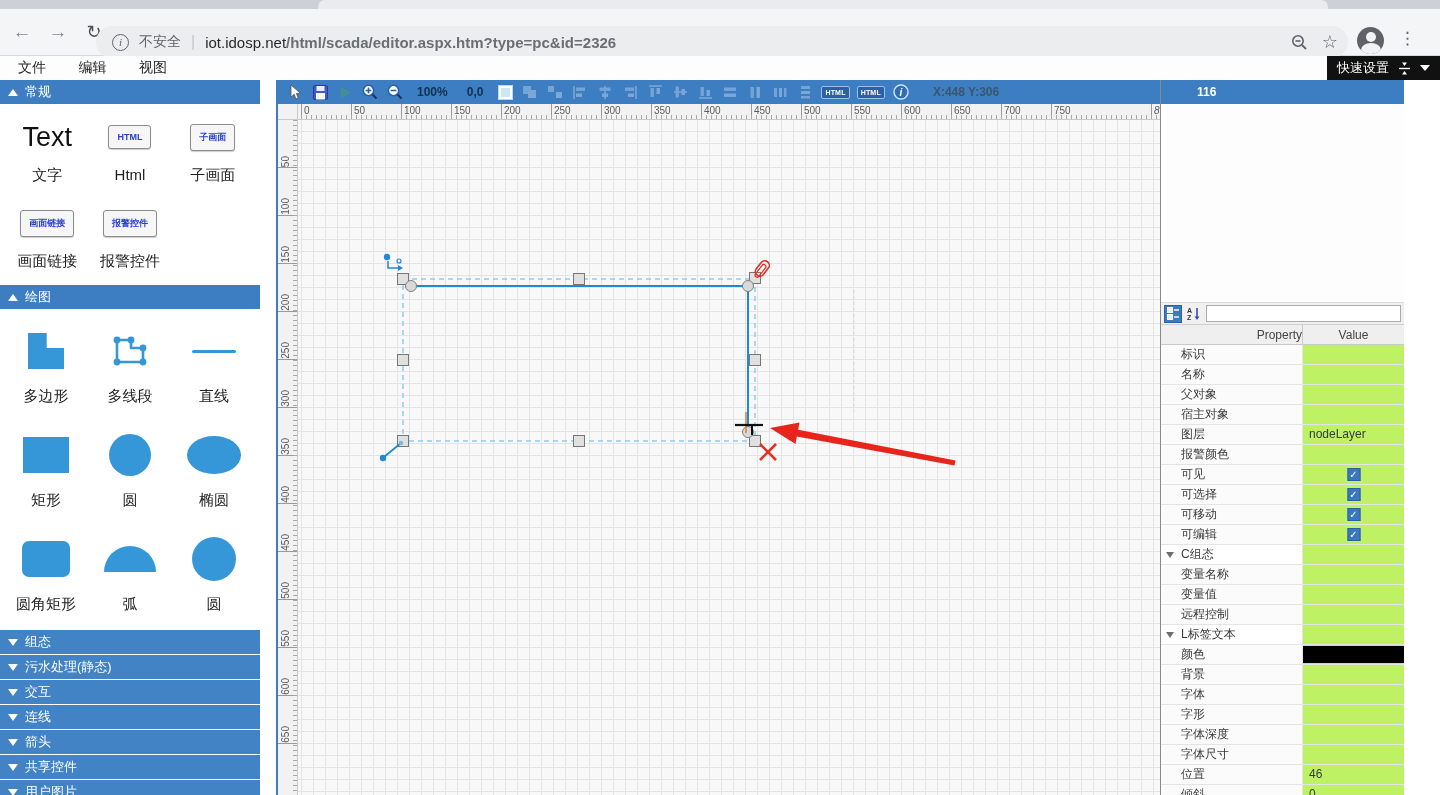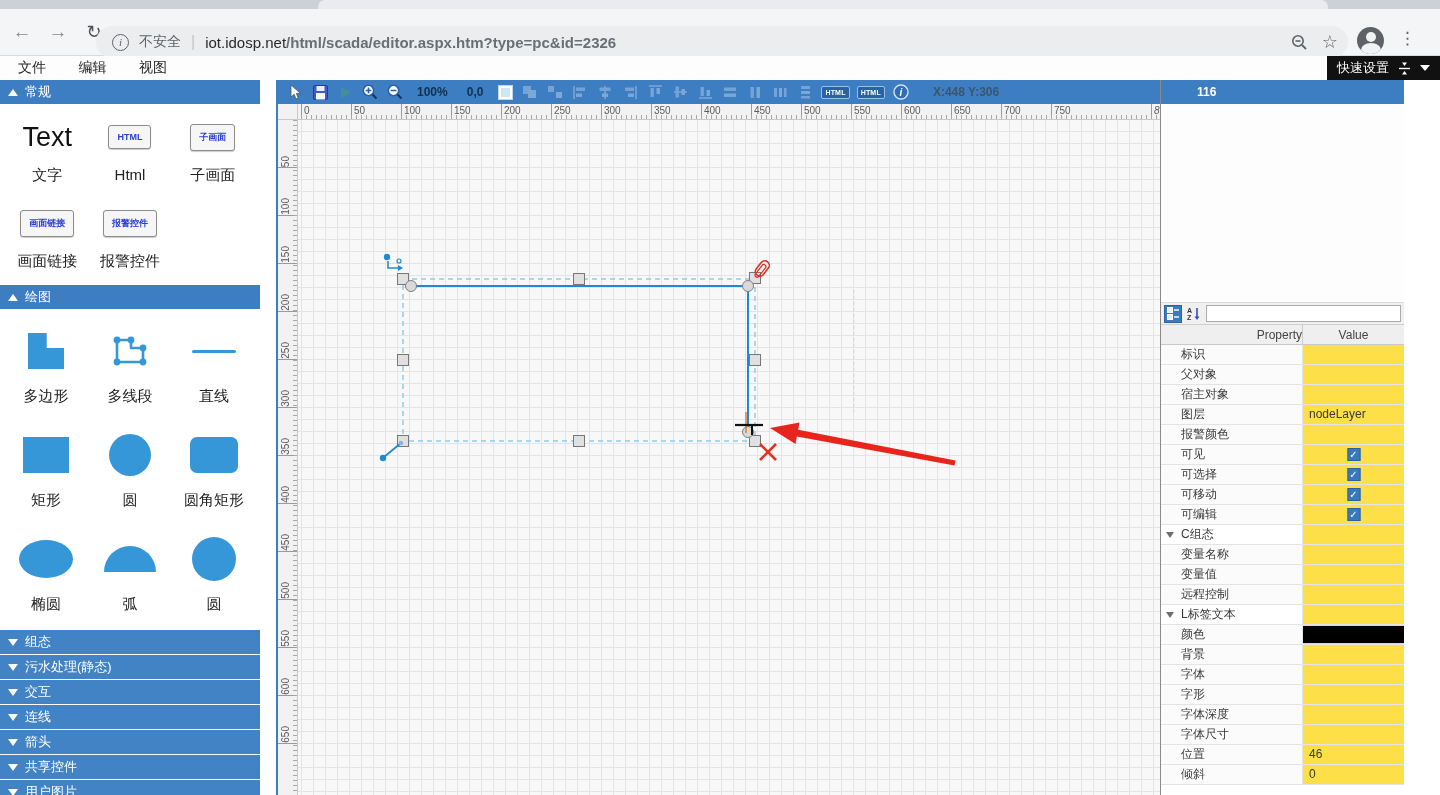--- a/index.html
+++ b/index.html
@@ -86,21 +86,21 @@
   .rp-tools{height:22px;background:#f0f0f0;display:flex;align-items:center;gap:3px;padding-left:3px;border-bottom:1px solid #cfcfcf;}
   .rp-tool-btn{width:18px;height:18px;display:flex;align-items:center;justify-content:center;cursor:pointer;border:1px solid transparent;}
   .rp-tool-btn.active{background:#3a7abd;border-color:#2d639c;}
   .rp-filter{flex:1;height:17px;margin-right:3px;background:#fff;border:1px solid #ababab;font-size:11px;padding:0 3px;}
   .pg-head{height:20px;display:flex;background:#efefef;border-bottom:1px solid #c9c9c9;font-size:12px;color:#444;}
   .pg-head .c1{width:142px;text-align:right;line-height:20px;border-right:1px solid #c9c9c9;}
   .pg-head .c2{flex:1;text-align:center;line-height:20px;}
   .pg-rows{position:absolute;left:0;top:265px;right:0;bottom:0;overflow:hidden;background:#fff;}
   .pg-row{height:20px;display:flex;border-bottom:1px solid #e4e4e4;font-size:12px;color:#3a3a3a;}
   .pg-row .lab{width:142px;padding-left:20px;line-height:19px;border-right:1px solid #e4e4e4;background:#fbfbfb;white-space:nowrap;overflow:hidden;position:relative;}
-  .pg-row .val{flex:1;line-height:19px;padding-left:6px;position:relative;background:#fde047;}
+  .pg-row .val{flex:1;line-height:19px;padding-left:6px;position:relative;background:#bef264;}
   .pg-row.section .lab{padding-left:20px;background:#fff;}
   .sec-tri{position:absolute;left:5px;top:7px;width:0;height:0;border-left:4.5px solid transparent;border-right:4.5px solid transparent;border-top:6px solid #6e6e6e;}
   .chk{position:absolute;left:50%;top:3px;transform:translateX(-50%);width:13px;height:13px;background:#3a78bd;border:1px solid #2d639c;color:#fff;font-size:10px;line-height:12px;text-align:center;cursor:pointer;}
   .swatch{position:absolute;inset:1px 0 1px 0;cursor:pointer;}
 </style>
 </head>
 <body>
 
 <div class="stage">
 
@@ -226,29 +226,29 @@
           <div class="lb">矩形</div>
         </div>
         <div class="pal-cell">
           <div class="shape-box">
             <span class="sh sh-circle"></span>
           </div>
           <div class="lb">圆</div>
         </div>
         <div class="pal-cell">
           <div class="shape-box">
+            <span class="sh sh-ellipse"></span>
+          </div>
+          <div class="lb">椭圆</div>
+        </div>
+        <div class="pal-cell">
+          <div class="shape-box">
             <span class="sh sh-rounded-rect"></span>
           </div>
           <div class="lb">圆角矩形</div>
-        </div>
-        <div class="pal-cell">
-          <div class="shape-box">
-            <span class="sh sh-ellipse"></span>
-          </div>
-          <div class="lb">椭圆</div>
         </div>
         <div class="pal-cell">
           <div class="shape-box">
             <span class="sh sh-arc"></span>
           </div>
           <div class="lb">弧</div>
         </div>
         <div class="pal-cell">
           <div class="shape-box">
             <span class="sh sh-circle2"></span>
@@ -588,20 +588,24 @@
     <div class="pg-head">
       <span class="c1">Property</span>
       <span class="c2">Value</span>
     </div>
     <div class="pg-rows" id="pg-rows">
         <div class="pg-row">
           <div class="lab">标识</div>
           <div class="val"></div>
         </div>
         <div class="pg-row">
+          <div class="lab">名称</div>
+          <div class="val"></div>
+        </div>
+        <div class="pg-row">
           <div class="lab">父对象</div>
           <div class="val"></div>
         </div>
         <div class="pg-row">
           <div class="lab">宿主对象</div>
           <div class="val"></div>
         </div>
         <div class="pg-row">
           <div class="lab">图层</div>
           <div class="val">nodeLayer</div>

